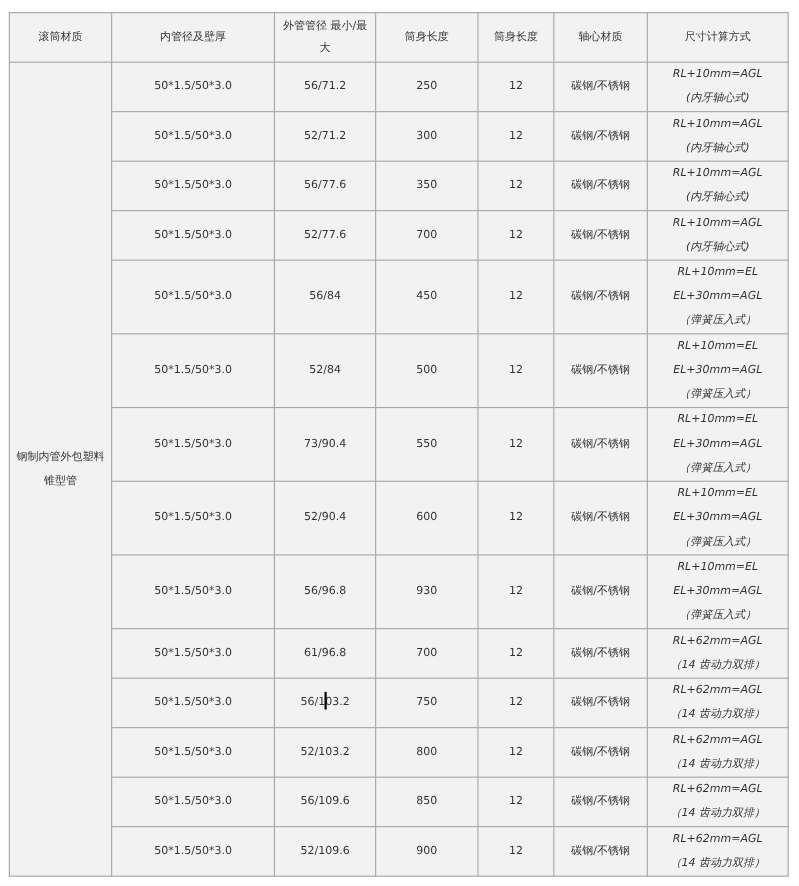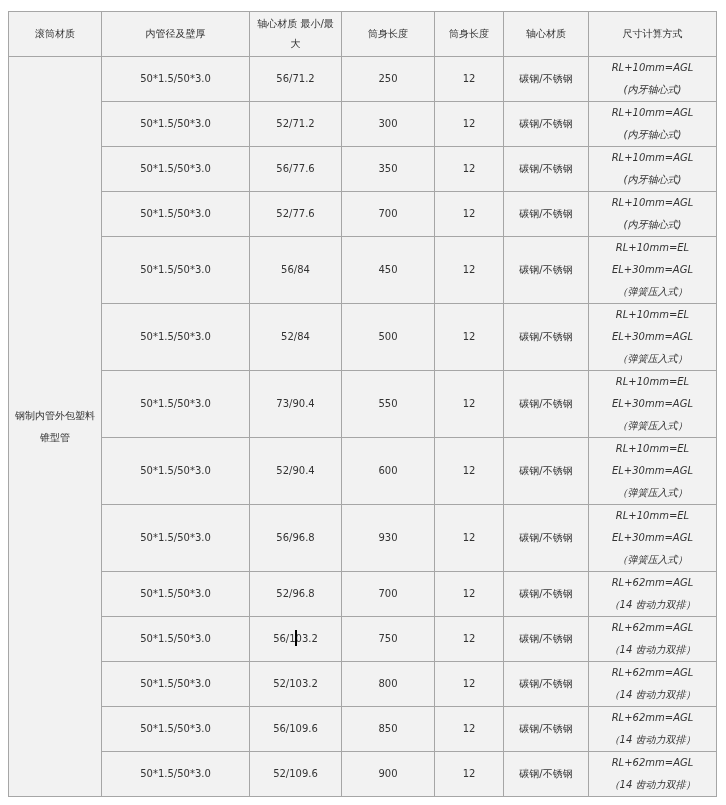--- a/index.html
+++ b/index.html
@@ -31,21 +31,21 @@
       <col style="width:92px">
       <col style="width:93px">
       <col style="width:69px">
       <col style="width:85px">
       <col style="width:128px">
   </colgroup>
   <thead>
     <tr>
       <th>滚筒材质</th>
       <th>内管径及壁厚</th>
-      <th style="line-height:20px"><span style="display:inline-block;width:84px">轴心材质 最小/最大</span></th>
+      <th style="line-height:20px"><span style="display:inline-block;width:84px">外管管径 最小/最大</span></th>
       <th>筒身长度</th>
       <th>筒身长度</th>
       <th>轴心材质</th>
       <th>尺寸计算方式</th>
     </tr>
   </thead>
   <tbody id="tbody">
       <tr class="r2">
         <td rowspan="14"><span style="display:inline-block;width:88px">钢制内管外包塑料锥型管</span></td>
         <td>50*1.5/50*3.0</td>
@@ -146,21 +146,21 @@
         <td>12</td>
         <td>碳钢/不锈钢</td>
         <td>
           <span class="line">RL+10mm=EL</span>
           <span class="line">EL+30mm=AGL</span>
           <span class="line">（弹簧压入式）</span>
         </td>
       </tr>
       <tr class="r2">
         <td>50*1.5/50*3.0</td>
-        <td>52/96.8</td>
+        <td>61/96.8</td>
         <td>700</td>
         <td>12</td>
         <td>碳钢/不锈钢</td>
         <td>
           <span class="line">RL+62mm=AGL</span>
           <span class="line">（14 齿动力双排）</span>
         </td>
       </tr>
       <tr class="r2">
         <td>50*1.5/50*3.0</td>

